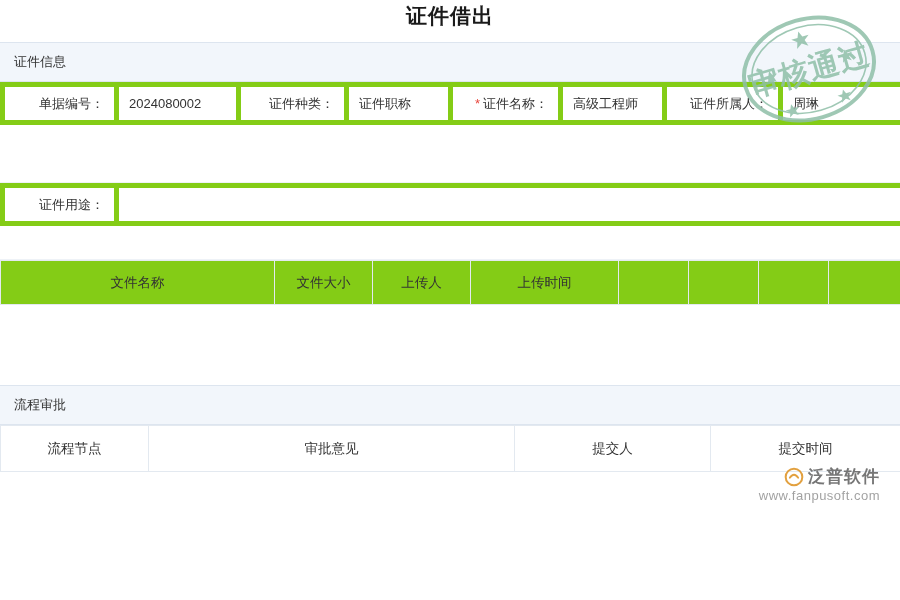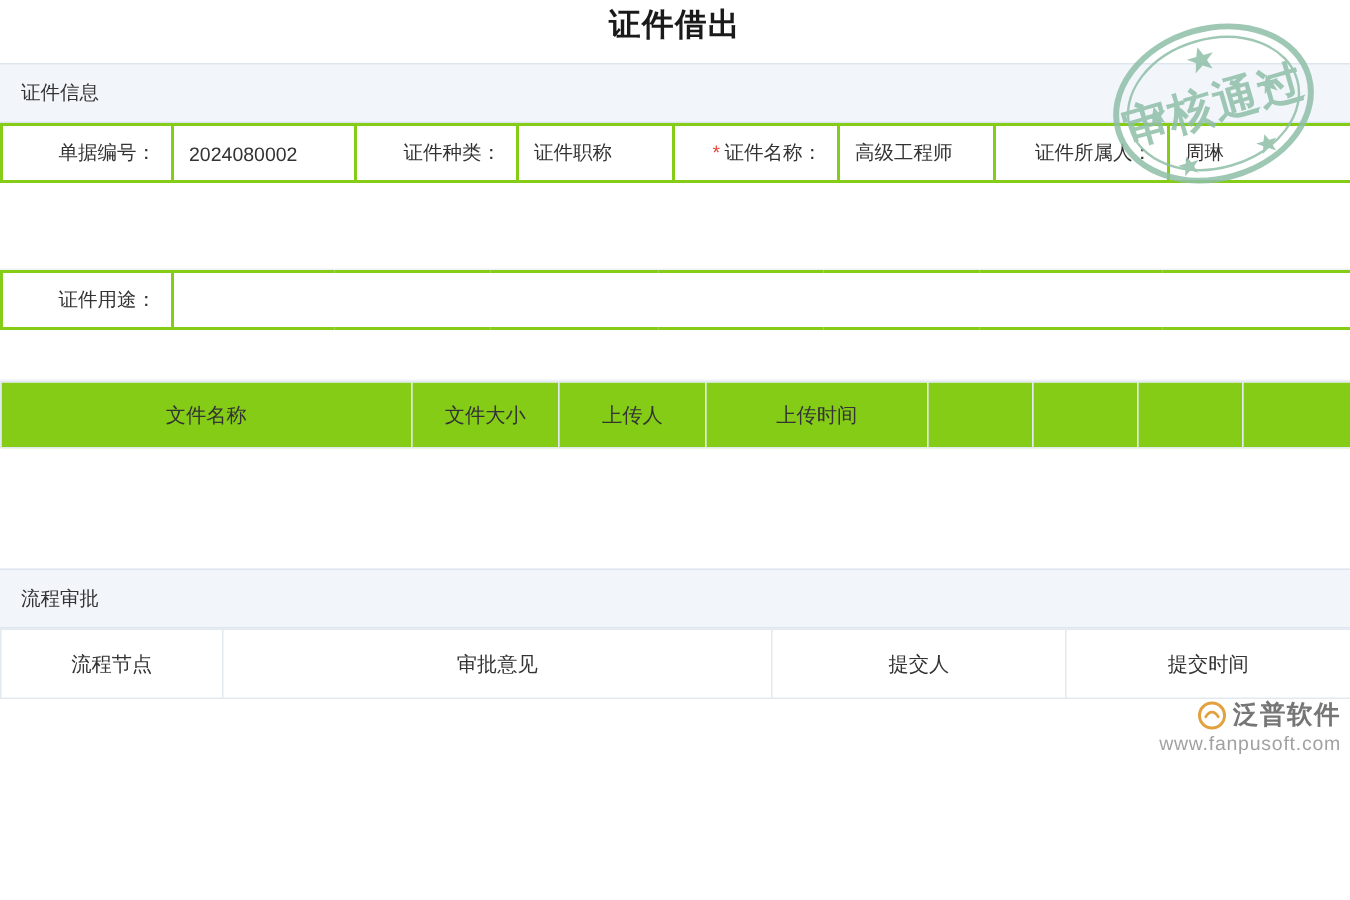--- a/index.html
+++ b/index.html
@@ -31,21 +31,21 @@
     font-size: 13px;
     color: #333;
     padding: 10px 14px;
   }
   table.grid {
     width: 100%;
     border-collapse: collapse;
     table-layout: fixed;
   }
   table.grid td, table.grid th {
-    border: 2px solid #84cc16;
+    border: 5px solid #84cc16;
     height: 38px;
     font-size: 13px;
     padding: 0 10px;
     vertical-align: middle;
     background: #ffffff;
   }
   td.lbl {
     background: #fafbfd;
     text-align: right;
     color: #333;
@@ -99,21 +99,21 @@
     position: absolute;
     right: 16px;
     top: -6px;
     width: 150px;
     height: 150px;
     pointer-events: none;
     opacity: 0.85;
   }
   .wm {
     position: absolute;
-    right: 6px;
+    right: 20px;
     bottom: 4px;
     width: 190px;
     text-align: right;
     pointer-events: none;
     opacity: 0.92;
   }
   .wm-row { display: flex; align-items: center; justify-content: flex-end; gap: 4px; }
   .wm-name {
     font-size: 17px;
     font-weight: bold;

